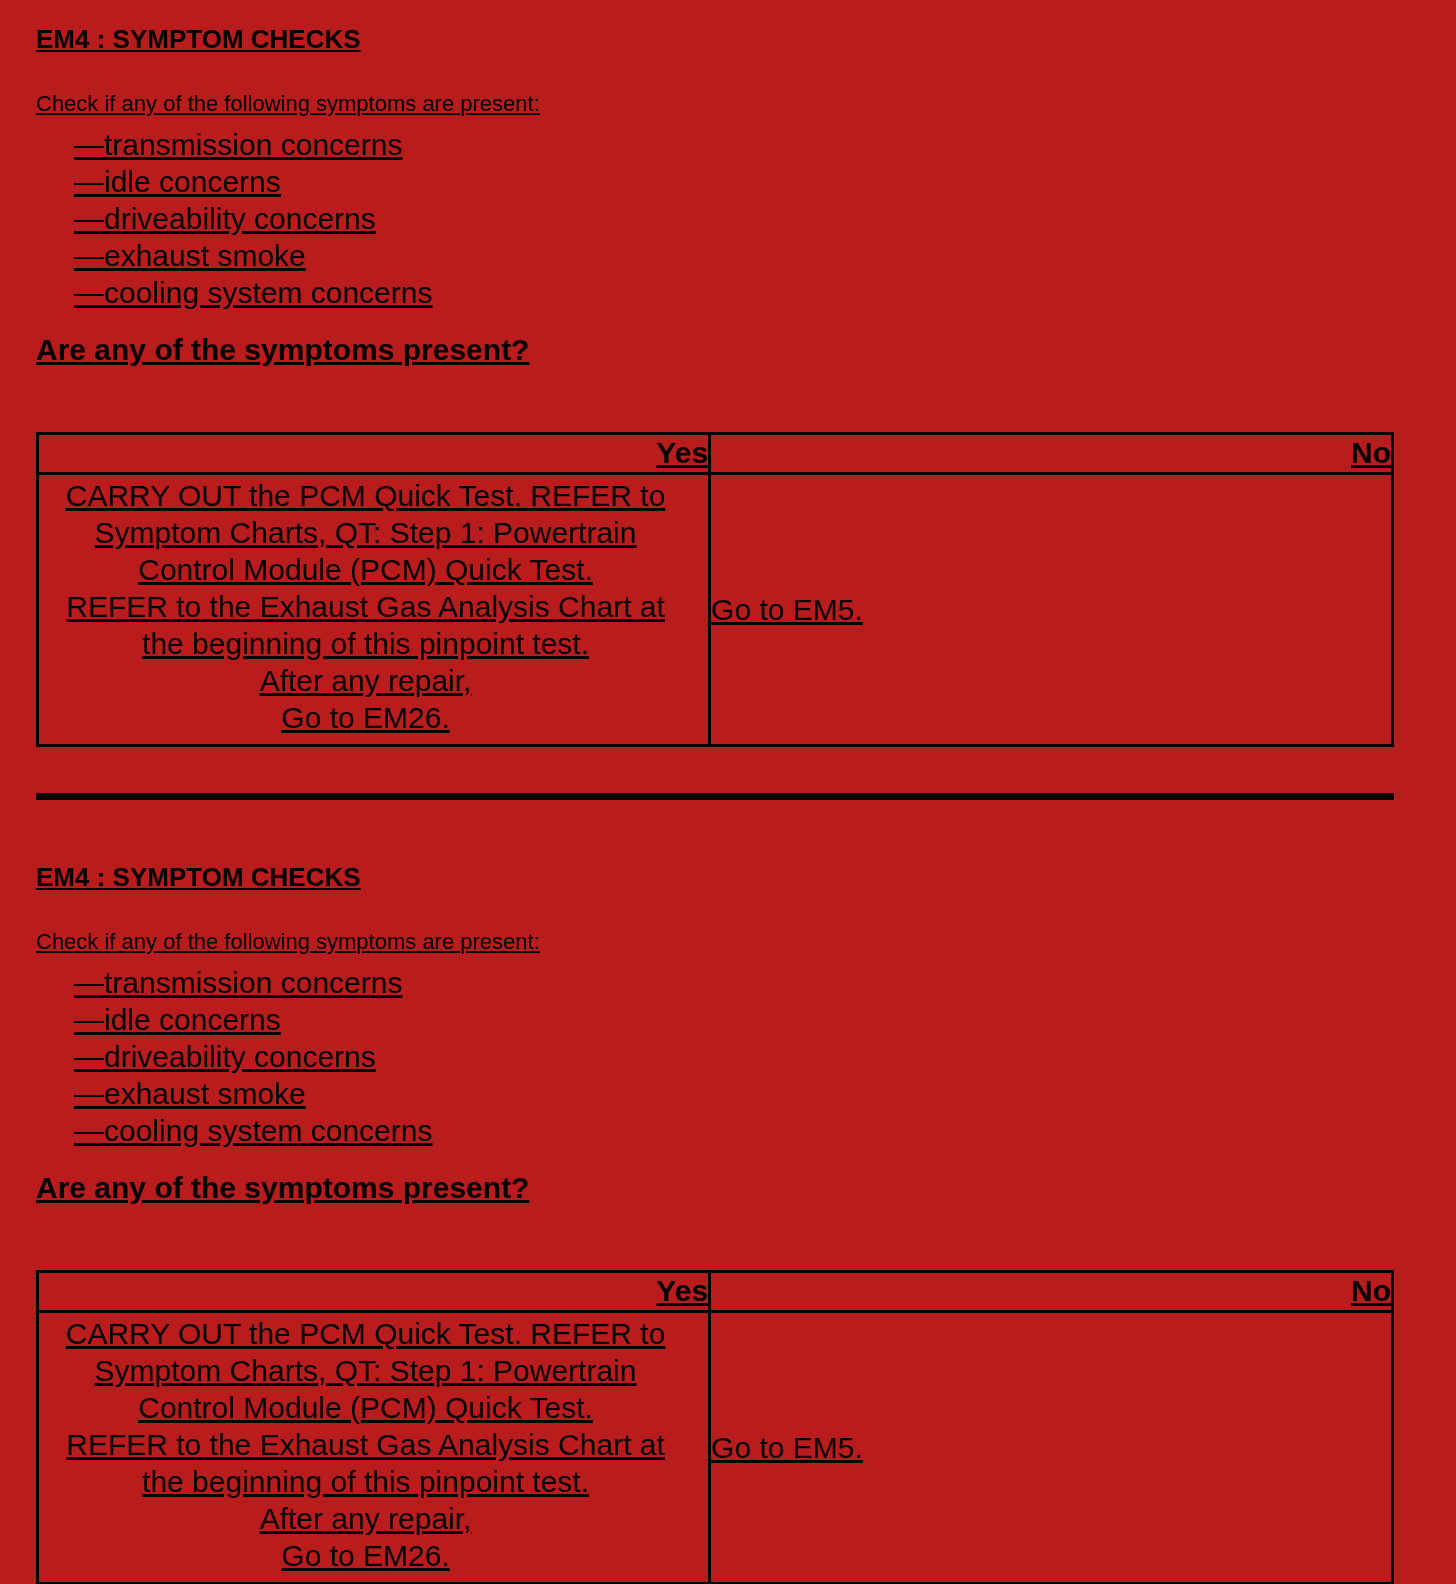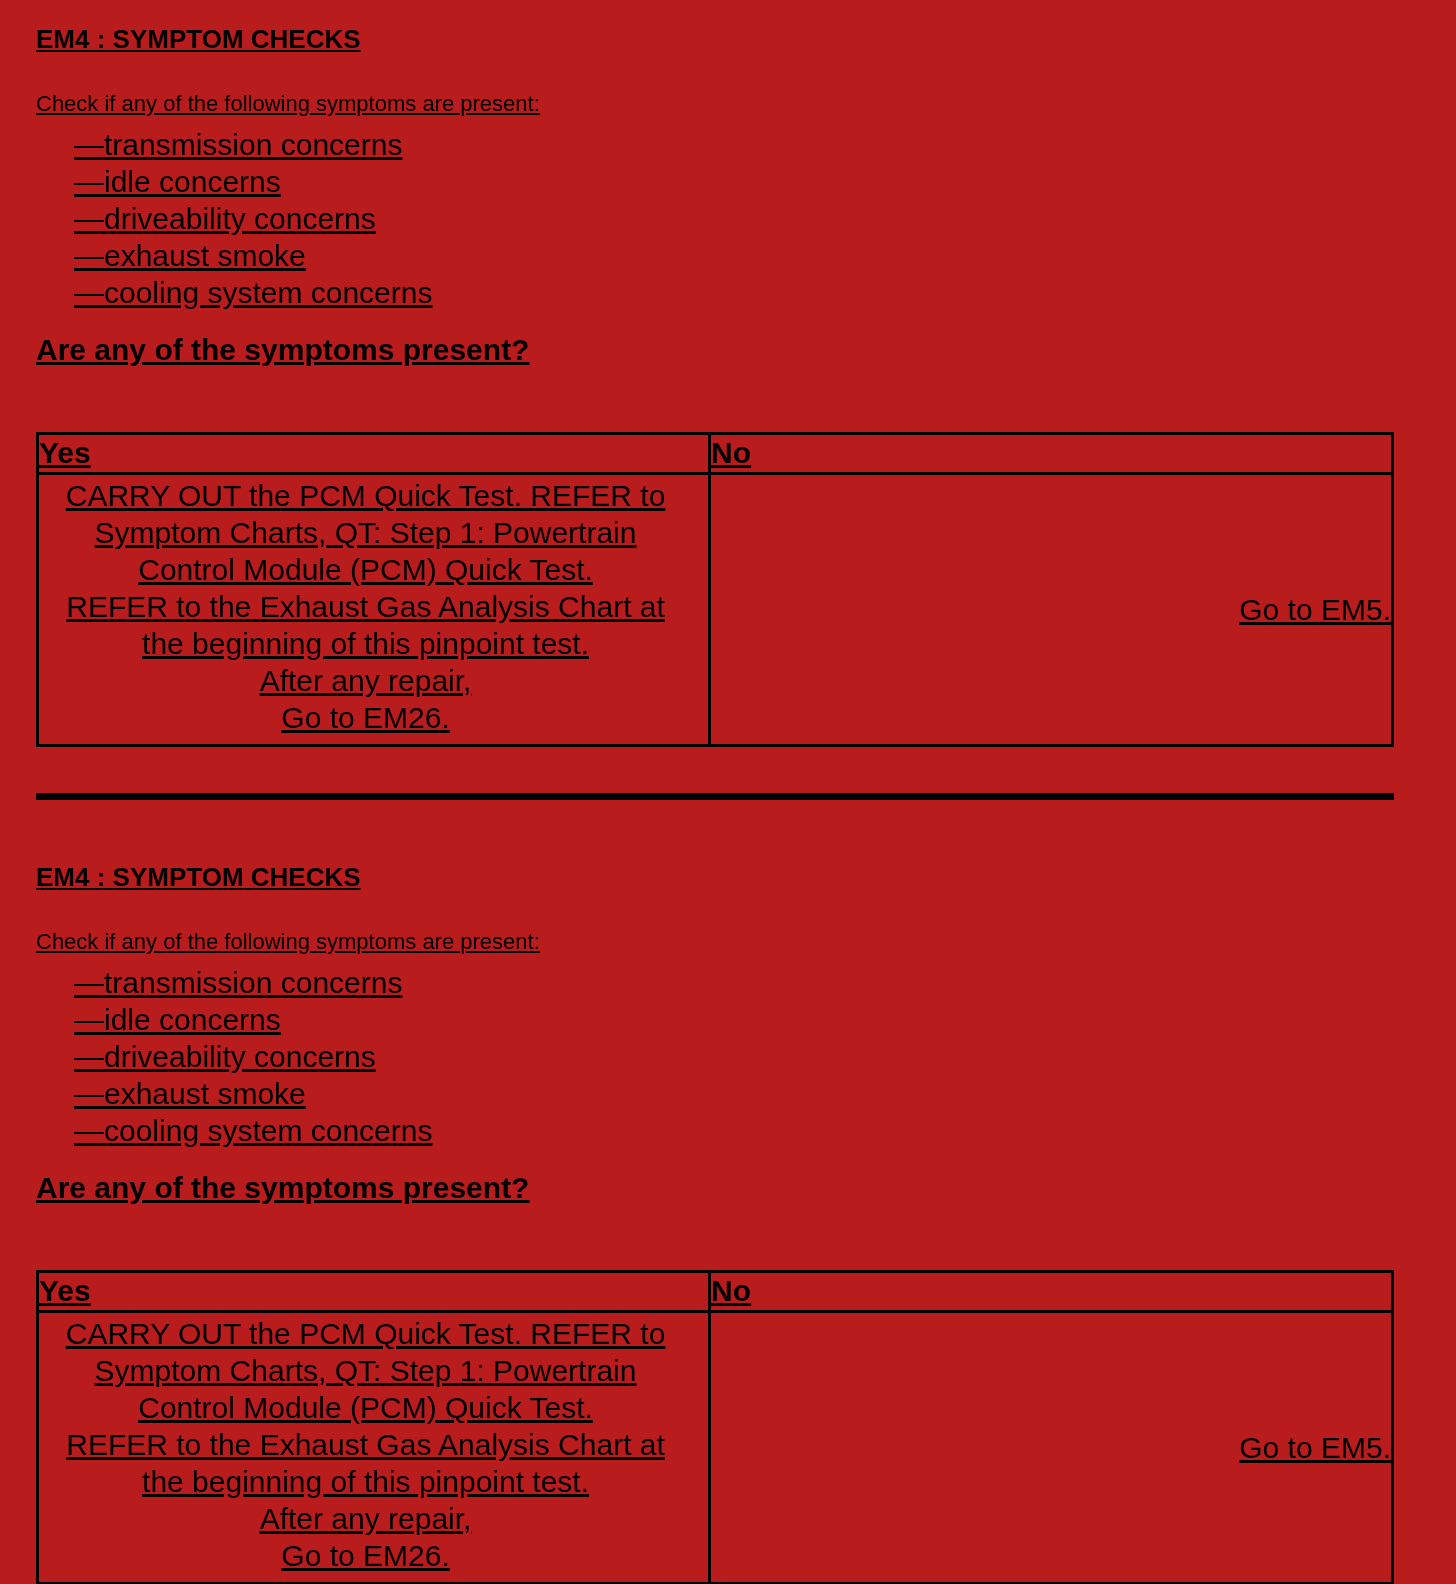--- a/index.html
+++ b/index.html
@@ -48,34 +48,34 @@
     table-layout: fixed;
     margin-top: 64px;
   }
   .pinpoint-table th,
   .pinpoint-table td {
     border: 3px solid #000000;
     font-size: 30px;
   }
   .pinpoint-table th {
     font-weight: bold;
-    text-align: left;
+    text-align: right;
     padding: 1px 0 2px 0;
     line-height: 34px;
     margin-top: 41px;
   }
   .col-yes { width: 49.6%; }
   .col-no  { width: 50.4%; }
   td.yes-cell {
     text-align: center;
     vertical-align: top;
     padding: 2px 18px 8px 2px;
   }
   td.no-cell {
-    text-align: right;
+    text-align: left;
     vertical-align: middle;
     padding: 0;
   }
   .yes-line {
     line-height: 37px;
   }
   .thick-rule {
     height: 7px;
     background: #000000;
     border: none;

